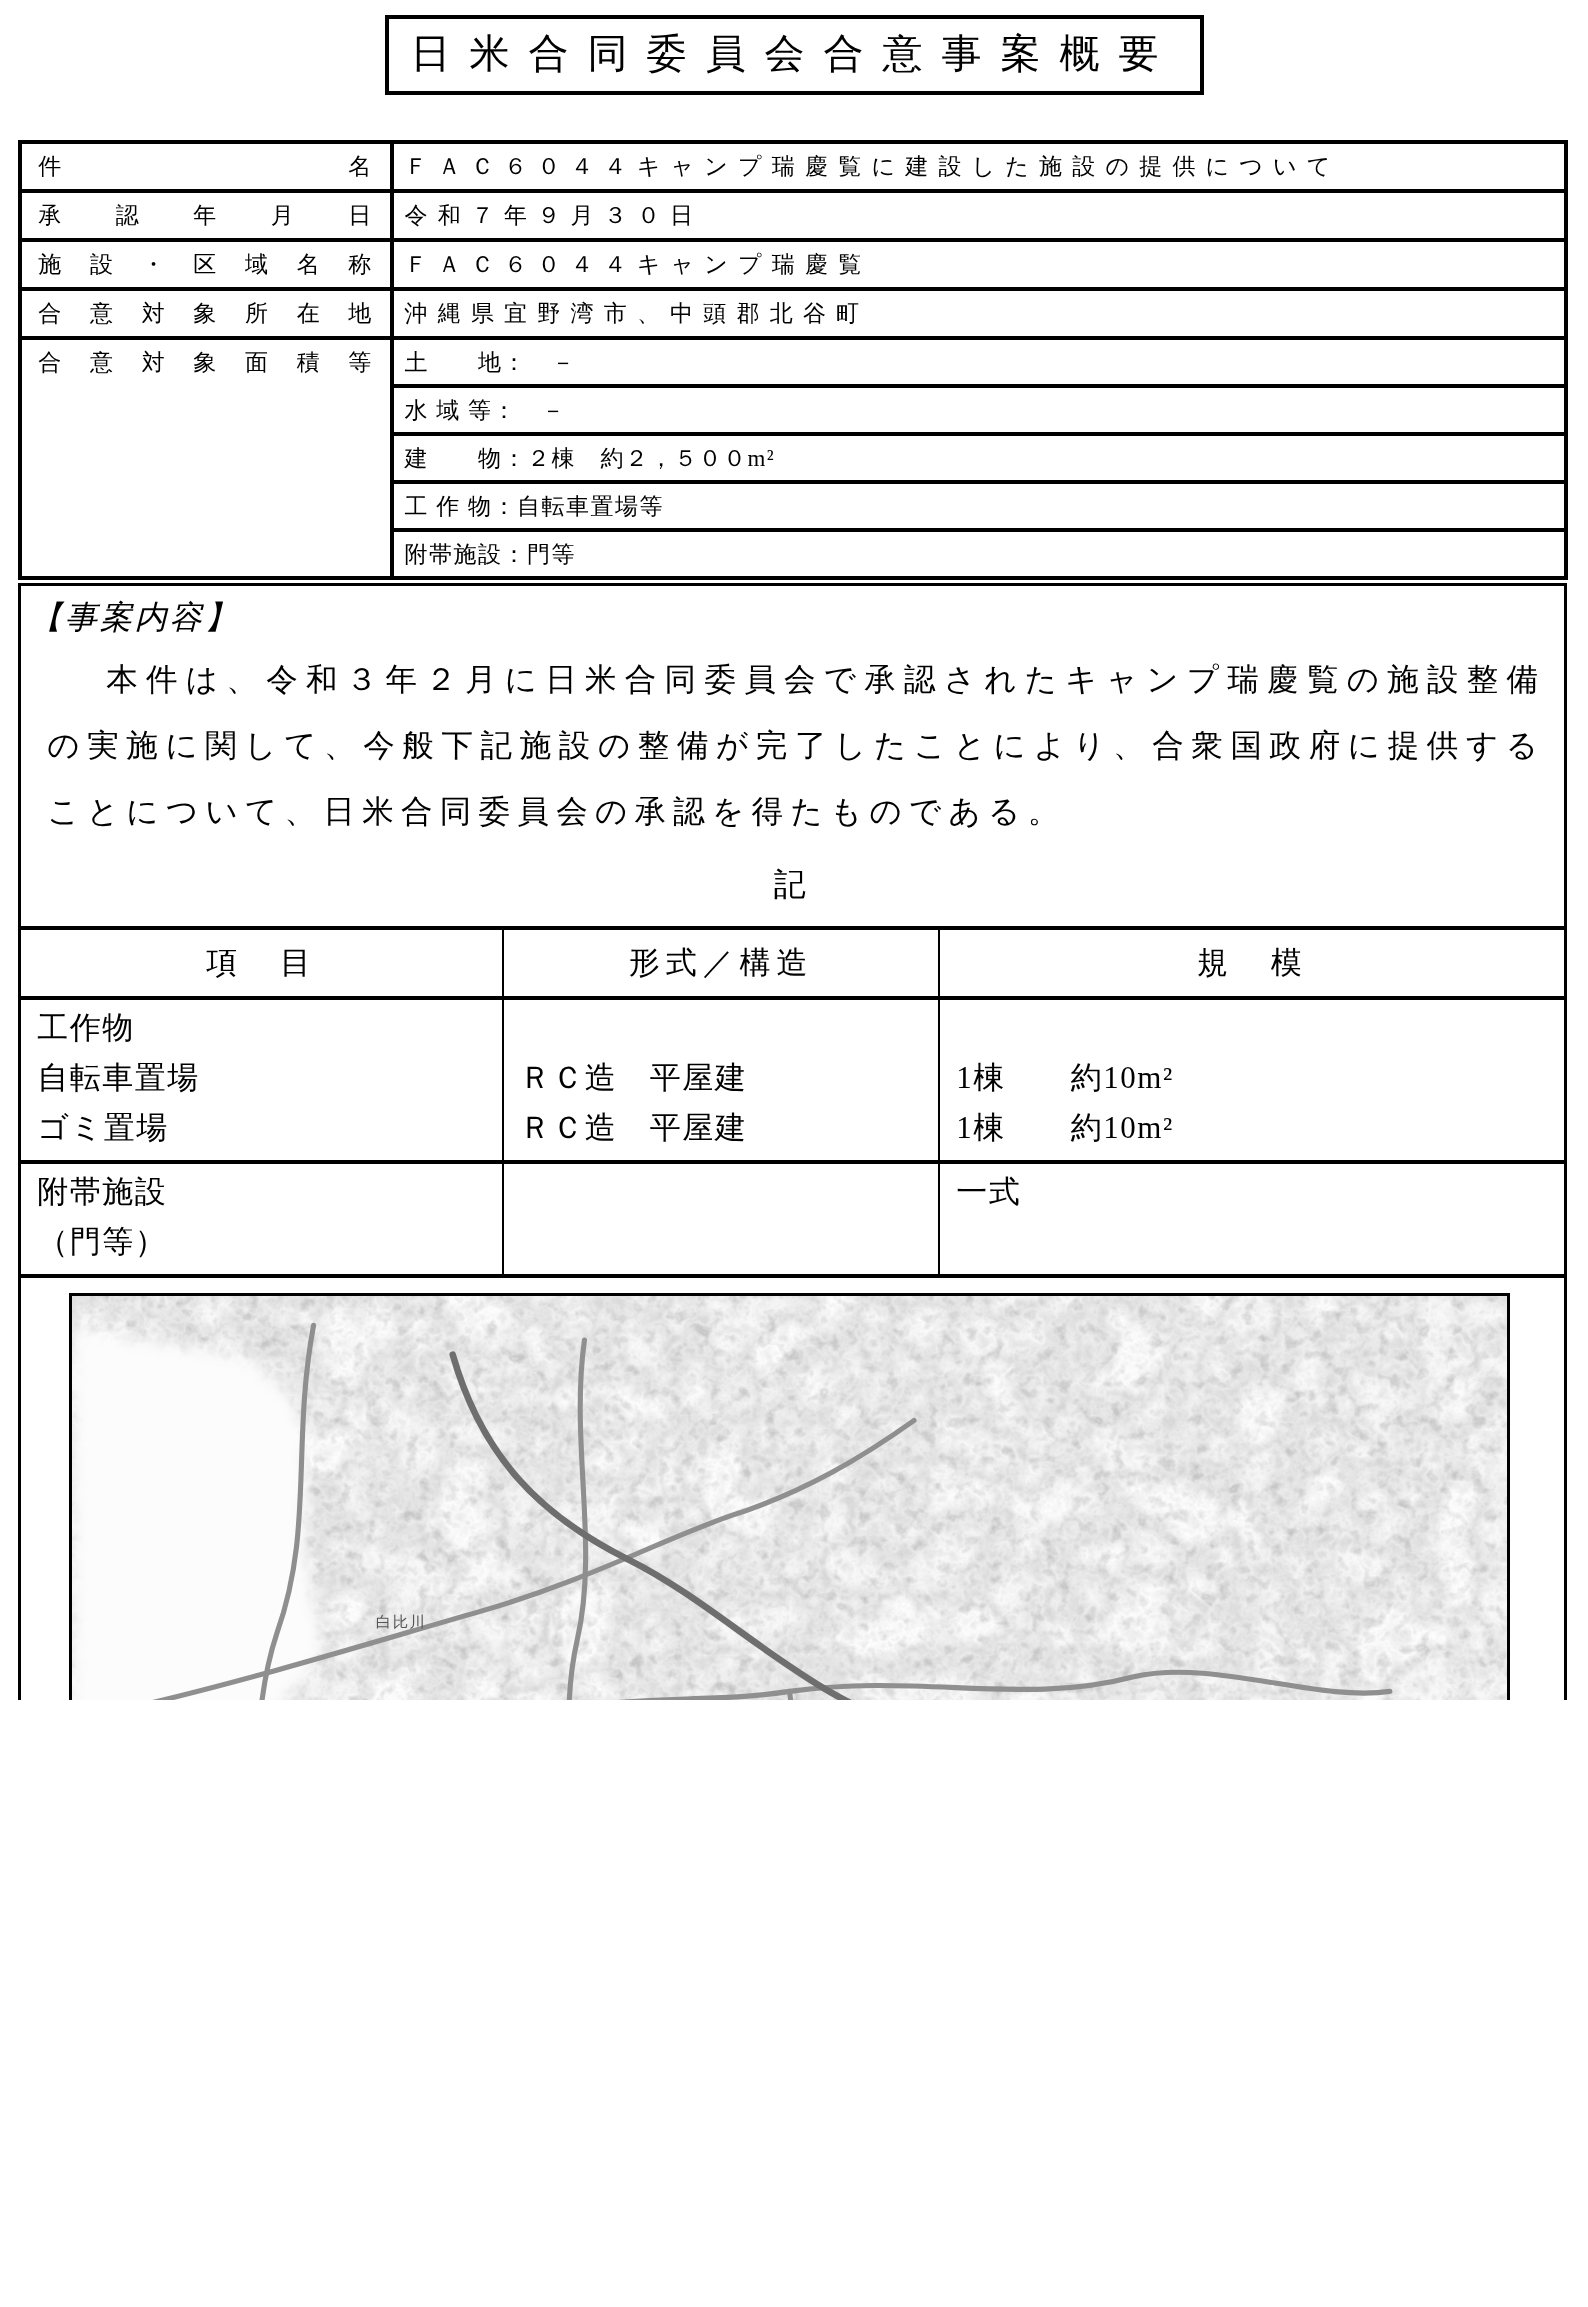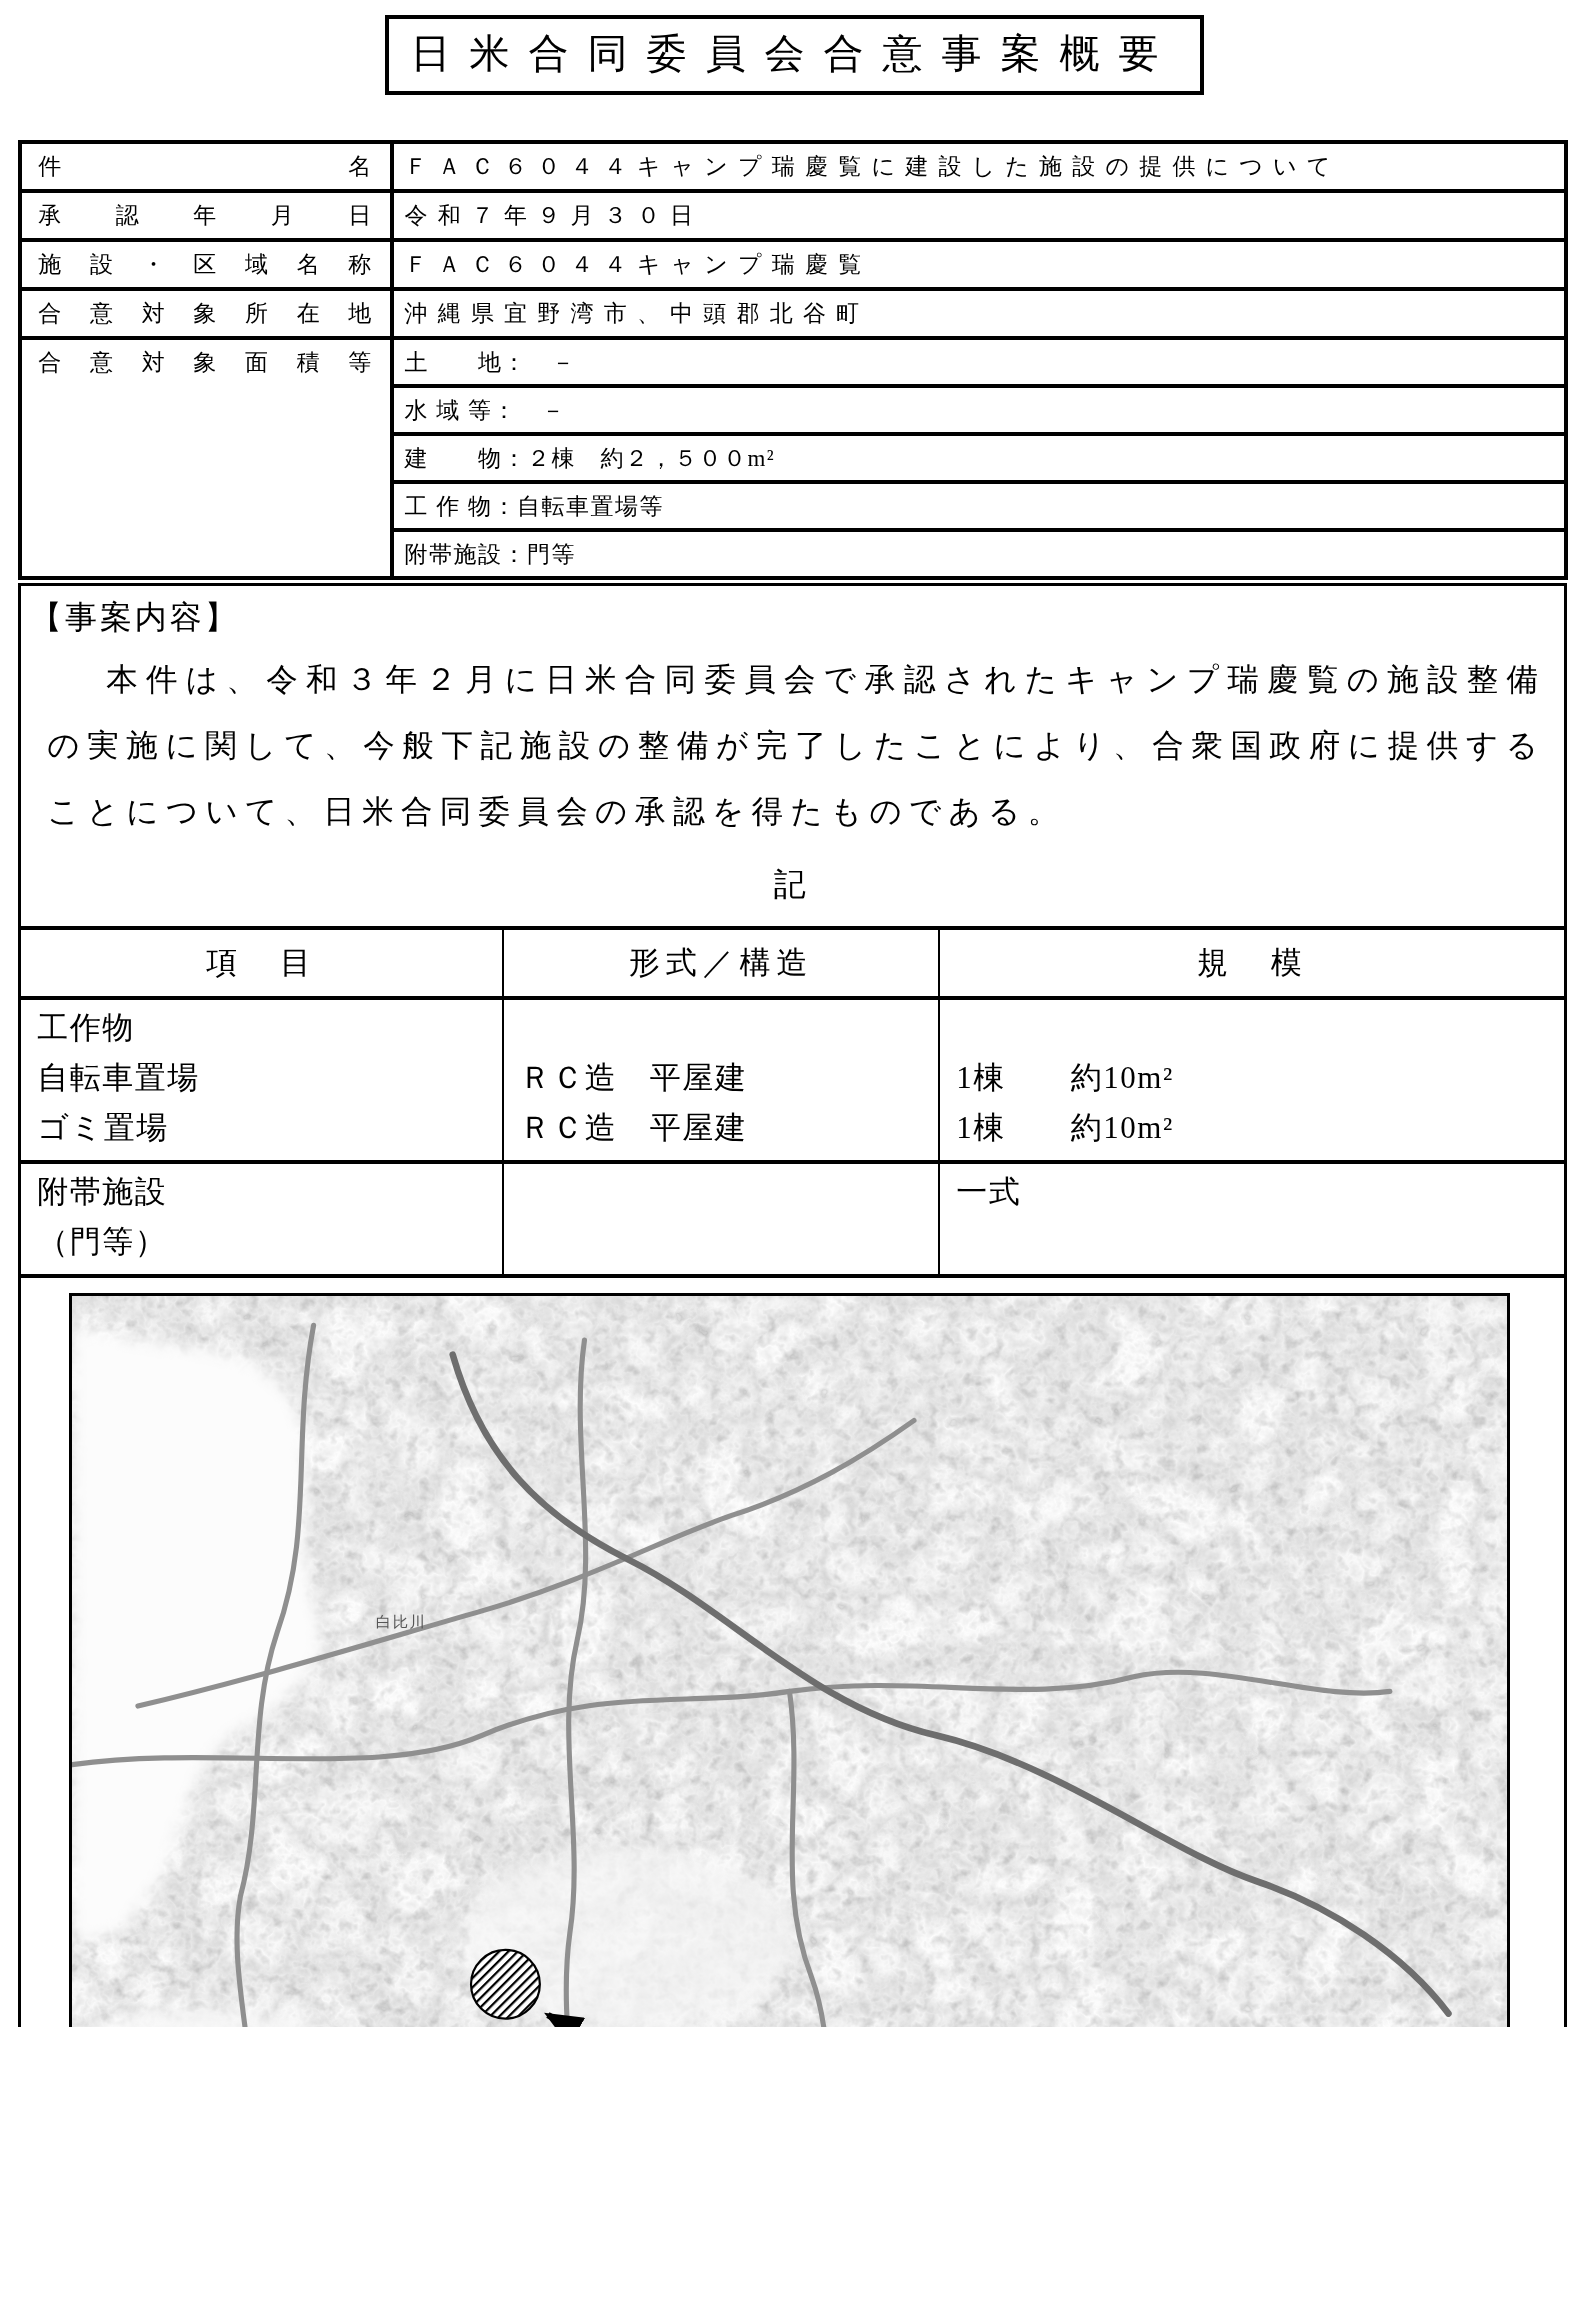--- a/index.html
+++ b/index.html
@@ -1,18 +1,18 @@
 <!DOCTYPE html>
 <html style="font-size:11.7px"><head>
 <meta charset="utf-8">
 <style>
   html,body{margin:0;padding:0;background:#fff;}
   .page{
     position:relative;
-    width:1588px;height:2027px;
+    width:1588px;height:1700px;
     background:#fff;color:#000;
     font-family:"Liberation Serif","DejaVu Serif",serif;
     overflow:hidden;
   }
   
   .title-box{
     display:table;
     margin:14.6px auto 0;
     border:4.4px solid #000;
     padding:7.3px 22px 10.2px;
@@ -36,21 +36,21 @@
   .t1 th.vtop{vertical-align:top;padding-top:7.3px;height:auto;}
   .t1 td{padding-left:10.2px;letter-spacing:10.2px;height:43px;white-space:nowrap;}
   .t1 td.sub{letter-spacing:1.5px;height:42px;}
   
   .section-box{
     width:1543px;height:1765px;
     margin:2.9px 18.3px 0;
     border:3.7px solid #000;
     overflow:hidden;
   }
-  .sec-heading{margin:10.2px 0 0 8.8px;font-size:32px;letter-spacing:2.9px;}
+  .sec-heading{margin:10.2px 0 0 8.8px;font-size:32px;letter-spacing:2.9px;font-style:italic;}
   .sec-body{
     margin:7.3px 19px 0 26px;
     font-size:31.5px;letter-spacing:7.3px;
     line-height:66px;text-indent:59px;
     text-align:justify;
   }
   .ki{margin-top:17.6px;text-align:center;font-size:32px;letter-spacing:5.9px;}
   
   .t2{
     width:100%;margin-top:19px;

